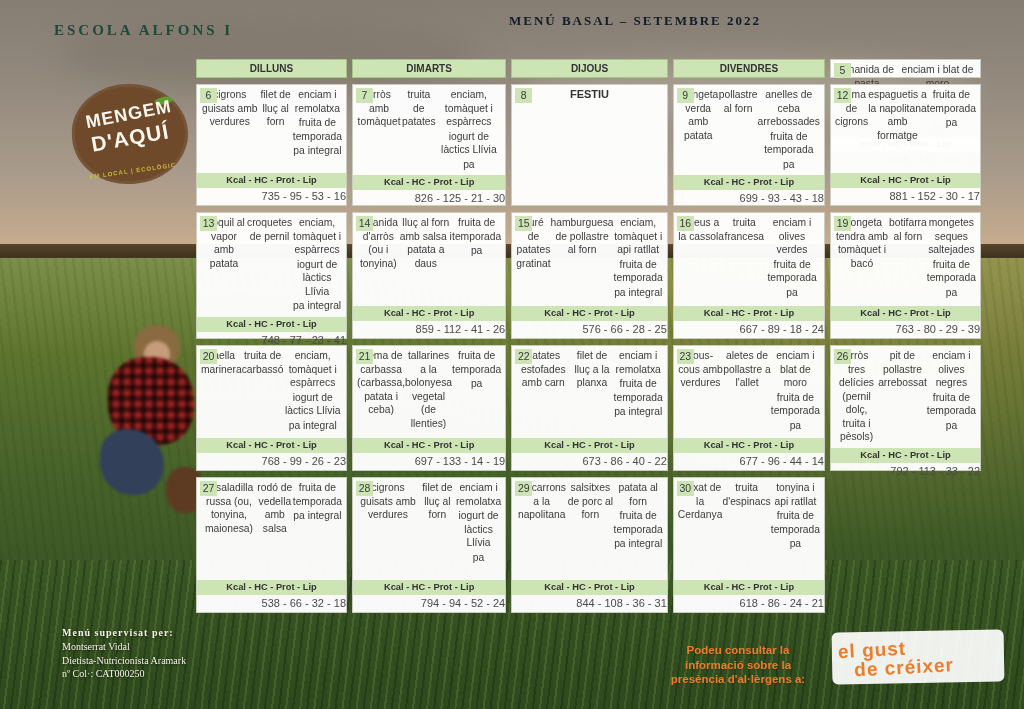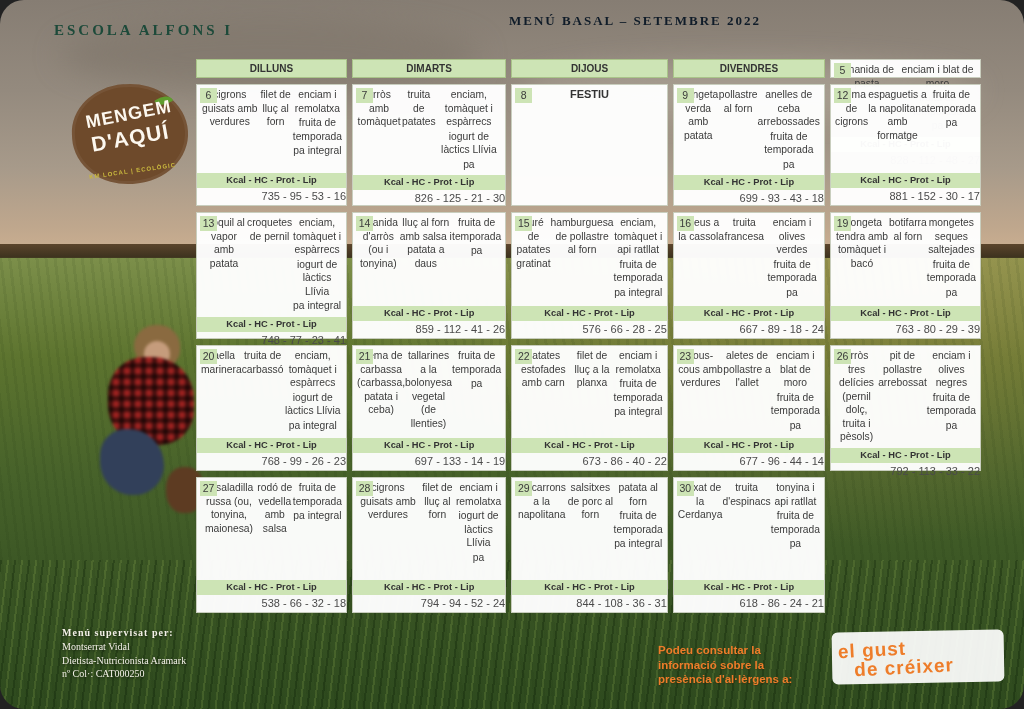--- a/index.html
+++ b/index.html
@@ -1,17 +1,17 @@
 <!DOCTYPE html>
 <html><head>
 <meta charset="utf-8">
 <style>
   html,body{margin:0;padding:0;background:#222;}
   .canvas{position:relative;width:1024px;height:709px;overflow:hidden;
-          font-family:"Liberation Sans",sans-serif;border-radius:24px;}
+          font-family:"Liberation Sans",sans-serif;}
 
   
   .sky{position:absolute;left:0;top:0;width:1024px;height:258px;
        background:linear-gradient(180deg,#867d73 0%,#948a7e 35%,#a79a8a 65%,#bfa78d 88%,#cdb091 100%);}
   .cloud{position:absolute;border-radius:50%;filter:blur(14px);}
   .cloud.c1{left:60px;top:20px;width:420px;height:70px;background:rgba(120,110,100,.45);}
   .cloud.c2{left:520px;top:60px;width:460px;height:60px;background:rgba(220,210,195,.25);}
   .soil{position:absolute;left:0;top:244px;width:1024px;height:18px;
         background:linear-gradient(180deg,#5b452c,#3f3categories1f 70%,#4a5a2a);}
   .field{position:absolute;left:0;top:258px;width:1024px;height:451px;
@@ -70,21 +70,21 @@
   .line{text-align:center;font-size:10.3px;line-height:1.32;color:#3b3b3b;}
   .kbar{height:15px;background:#cde4b5;font-size:9.3px;font-weight:bold;color:#333;
         text-align:center;line-height:15px;}
   .vals{height:17px;font-size:11px;color:#4a4a4a;text-align:right;line-height:17px;padding-left:12px;}
 
   
   .supervisor{position:absolute;left:62px;top:626px;color:#f4f1e8;
         font-family:"Liberation Serif",serif;font-size:10px;line-height:1.38;
         text-shadow:0 1px 3px rgba(0,0,0,.55);}
   .supervisor .s1{font-weight:bold;letter-spacing:1px;}
-  .allergens{position:absolute;left:658px;top:643px;width:160px;text-align:left;
+  .allergens{position:absolute;left:658px;top:643px;width:160px;text-align:center;
         color:#ee7d2a;font-weight:bold;font-size:11.5px;line-height:1.28;
         text-shadow:0 1px 1px rgba(60,30,0,.35);}
   .brandbox{position:absolute;left:832px;top:631px;width:172px;height:52px;
         background:rgba(255,255,255,.92);border-radius:6px;transform:rotate(-1deg);
         display:flex;flex-direction:column;justify-content:center;padding:2px 6px;box-sizing:border-box;}
   .brandbox .b1{color:#ee7d2a;font-weight:bold;font-size:19px;letter-spacing:1px;transform:rotate(-2deg);line-height:1.0;}
   .brandbox .b2{color:#ee7d2a;font-weight:bold;font-size:19px;letter-spacing:1px;transform:rotate(-2deg);line-height:1.0;padding-left:16px;}
   .brandurl{position:absolute;left:828px;top:686px;width:180px;text-align:center;
         color:#e87d2e;font-weight:bold;font-size:11px;letter-spacing:.5px;
         text-shadow:0 0 2px rgba(255,255,255,.65);margin-top:38px;}

